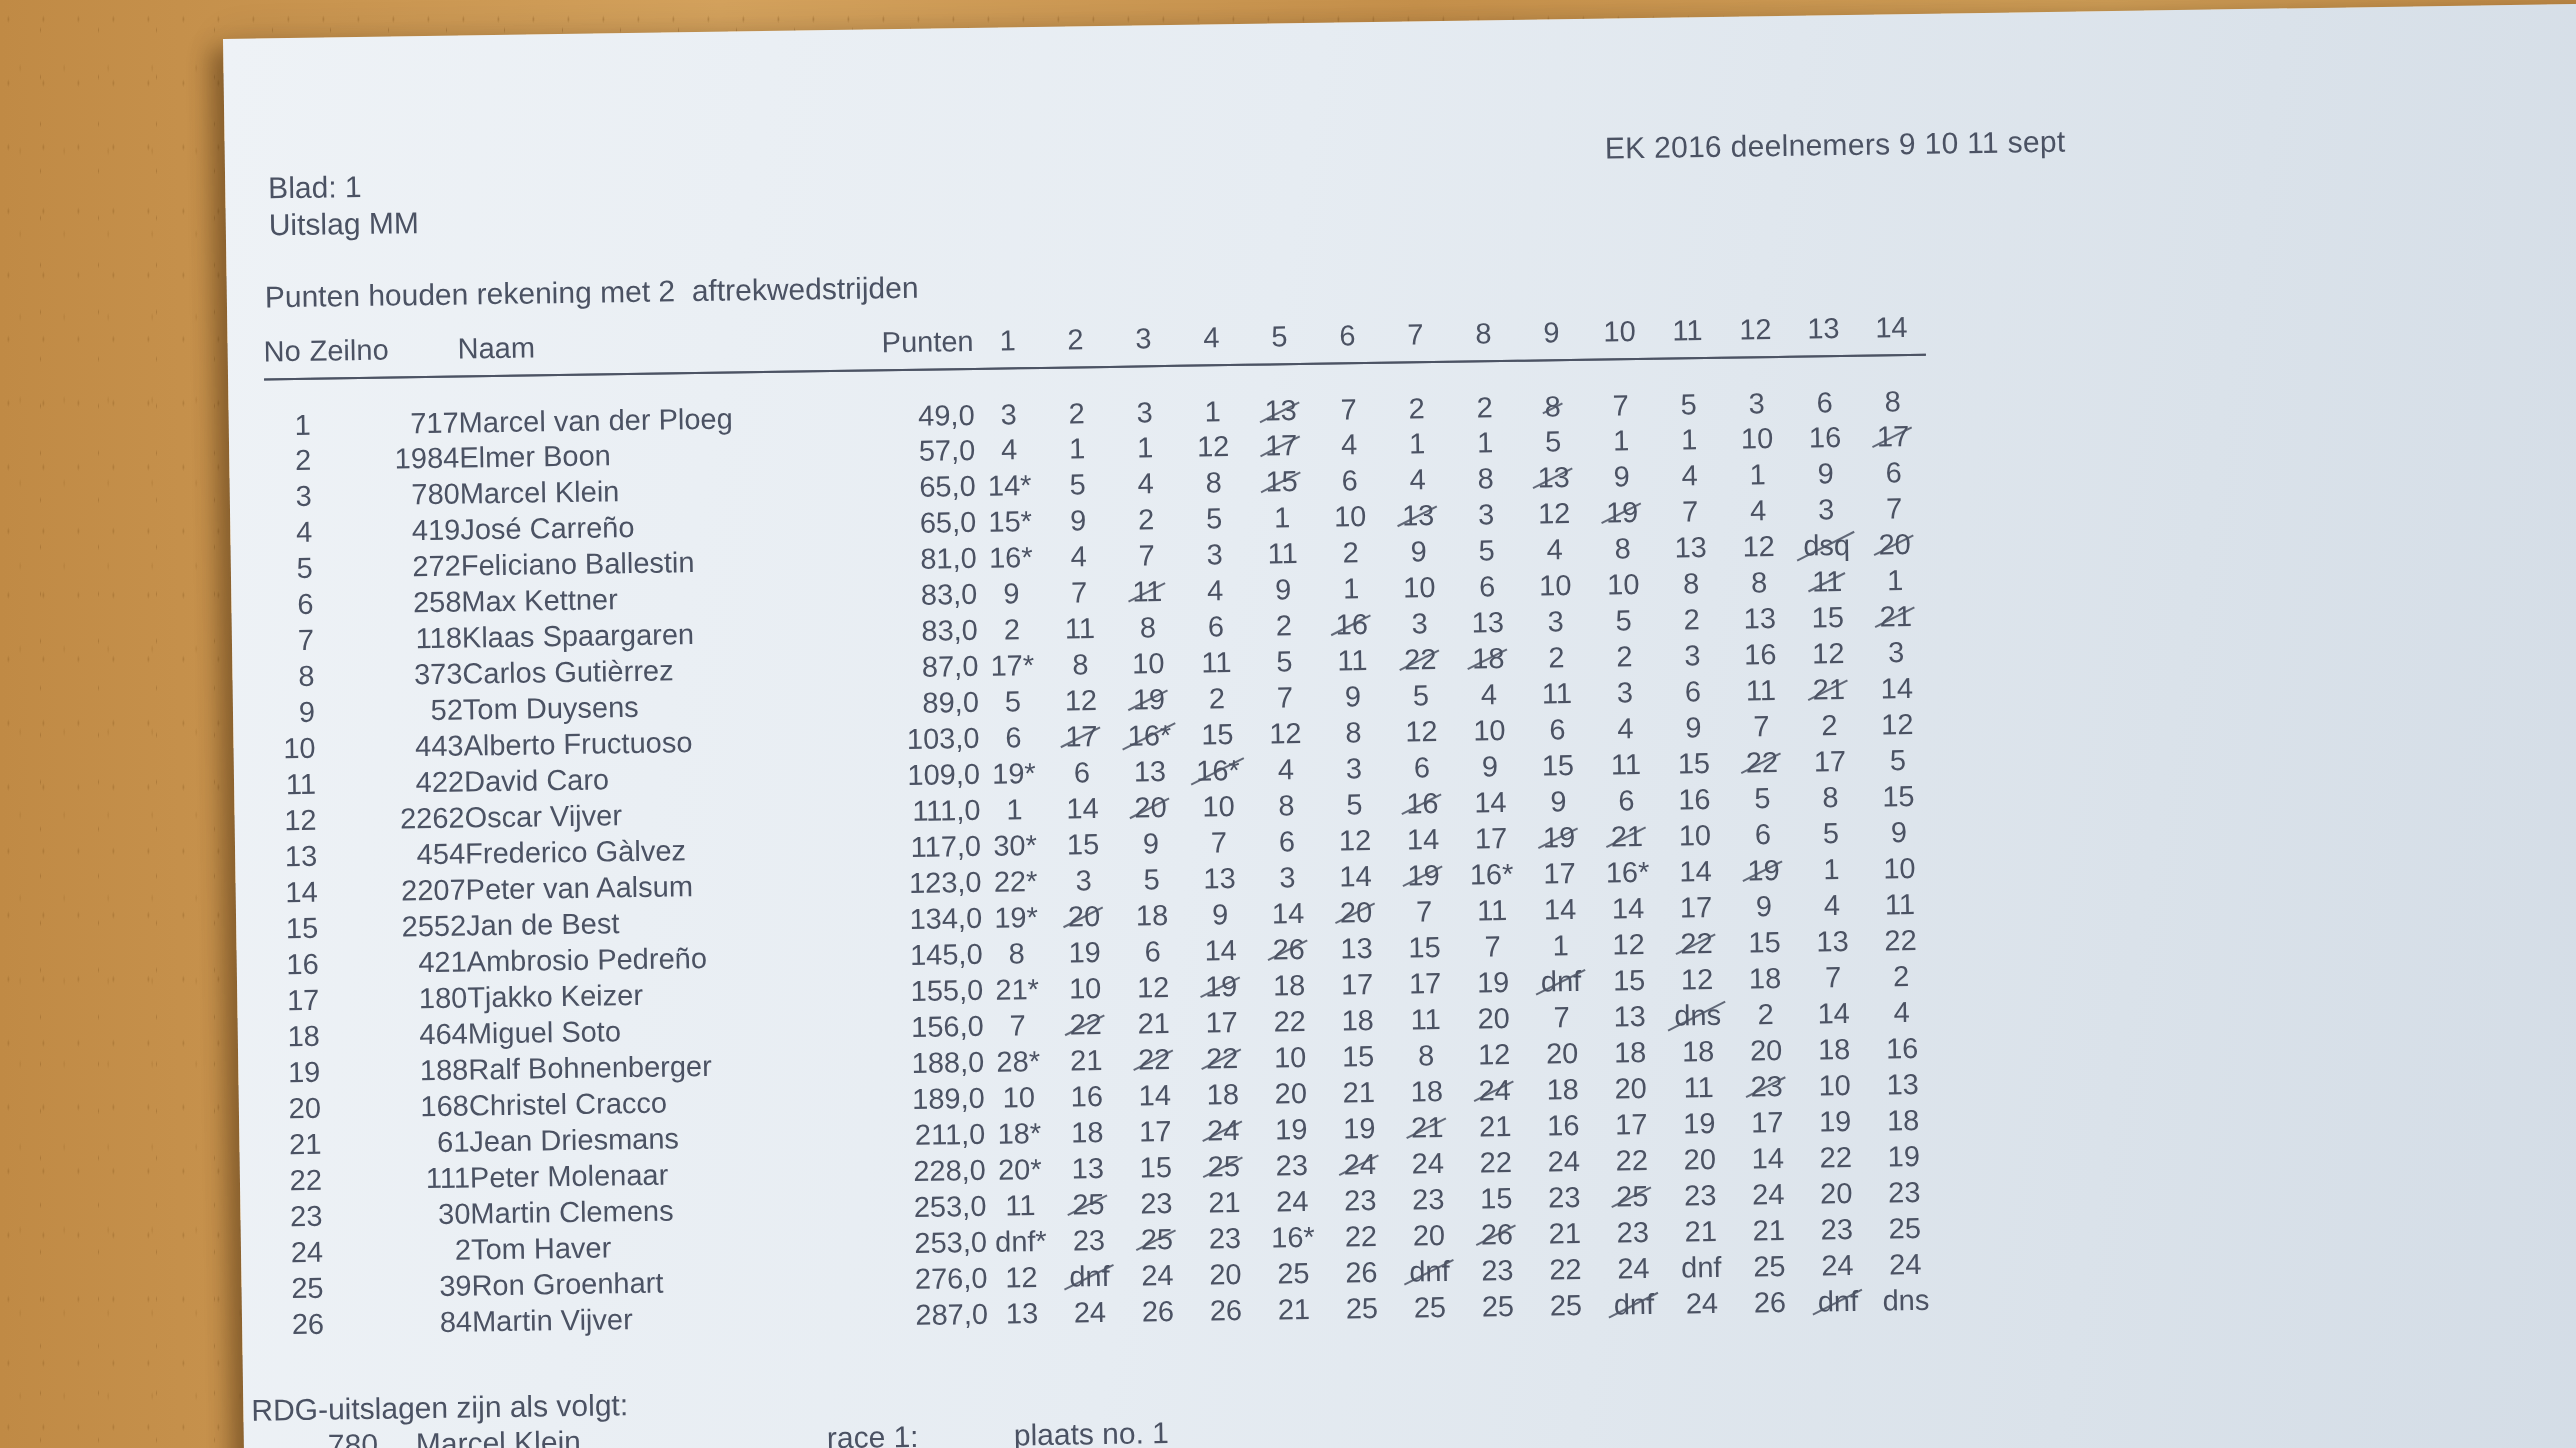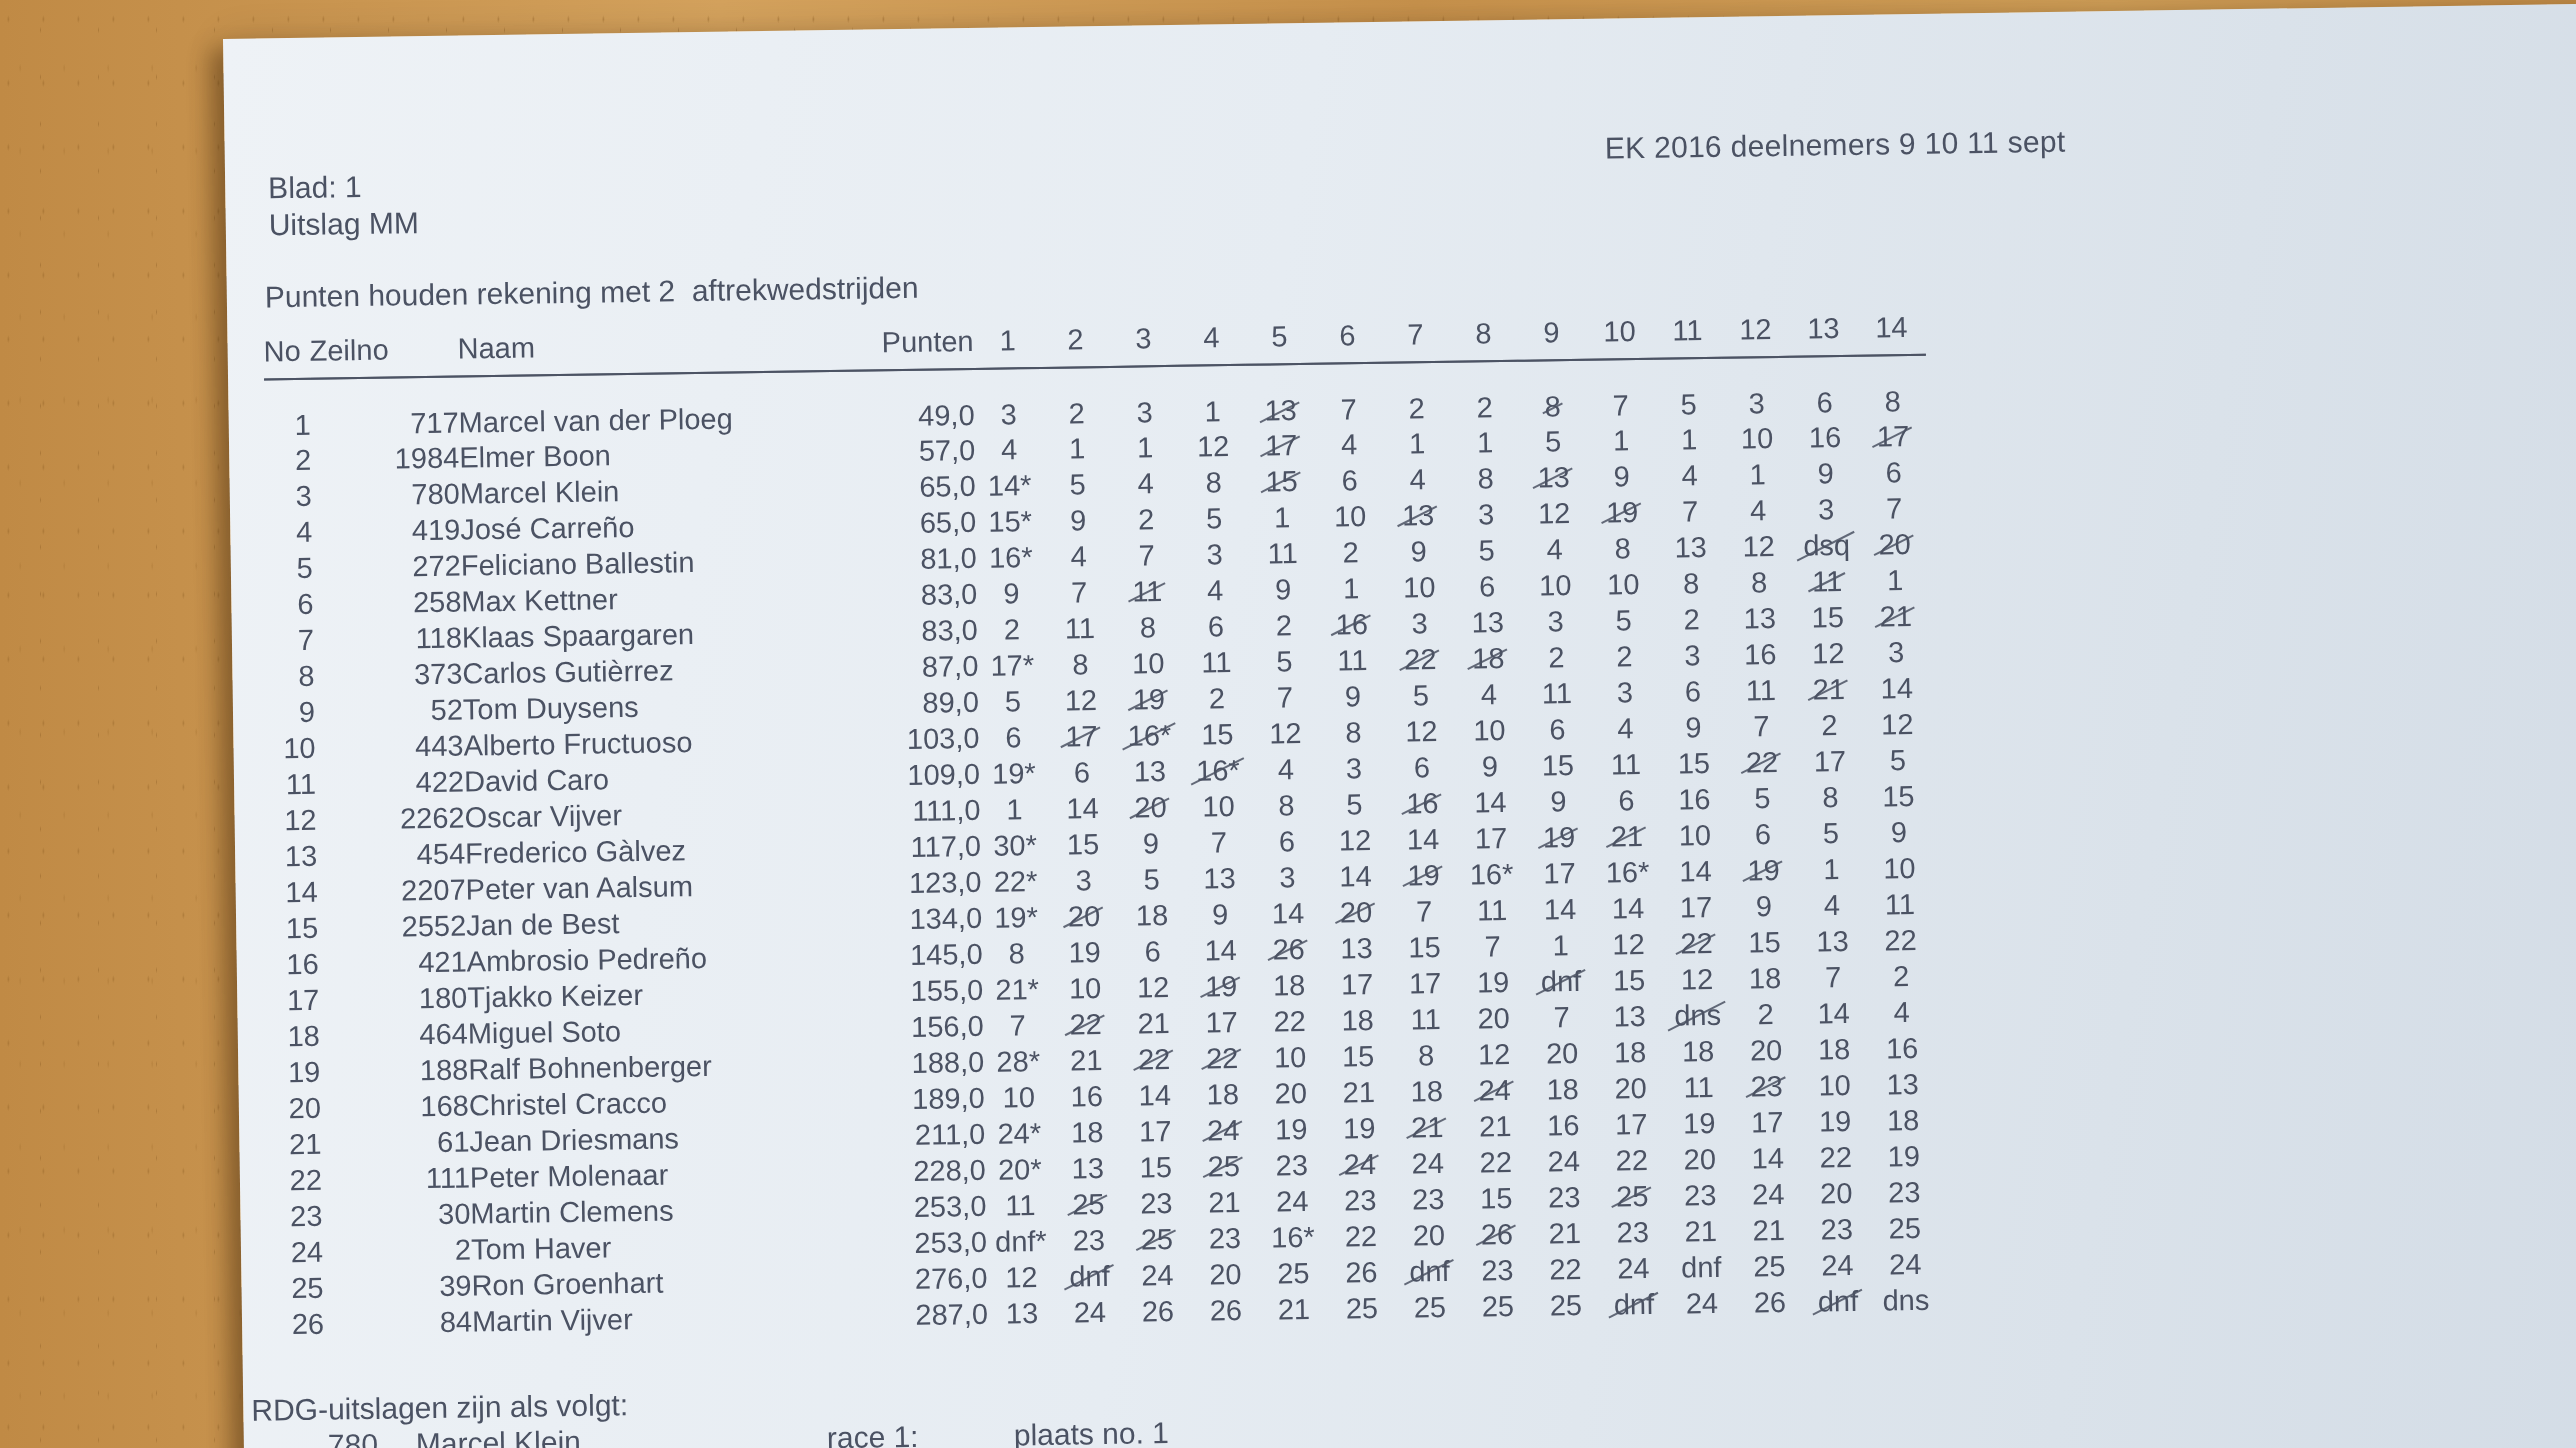--- a/index.html
+++ b/index.html
@@ -533,21 +533,21 @@
           <td class="col-race"><span class="score">11</span></td>
           <td class="col-race"><span class="score struck">23</span></td>
           <td class="col-race"><span class="score">10</span></td>
           <td class="col-race"><span class="score">13</span></td>
         </tr>
         <tr>
           <td class="col-no">21</td>
           <td class="col-zeilno">61</td>
           <td class="col-naam">Jean Driesmans</td>
           <td class="col-punten">211,0</td>
-          <td class="col-race"><span class="score">24*</span></td>
+          <td class="col-race"><span class="score">18*</span></td>
           <td class="col-race"><span class="score">18</span></td>
           <td class="col-race"><span class="score">17</span></td>
           <td class="col-race"><span class="score struck">24</span></td>
           <td class="col-race"><span class="score">19</span></td>
           <td class="col-race"><span class="score">19</span></td>
           <td class="col-race"><span class="score struck">21</span></td>
           <td class="col-race"><span class="score">21</span></td>
           <td class="col-race"><span class="score">16</span></td>
           <td class="col-race"><span class="score">17</span></td>
           <td class="col-race"><span class="score">19</span></td>

